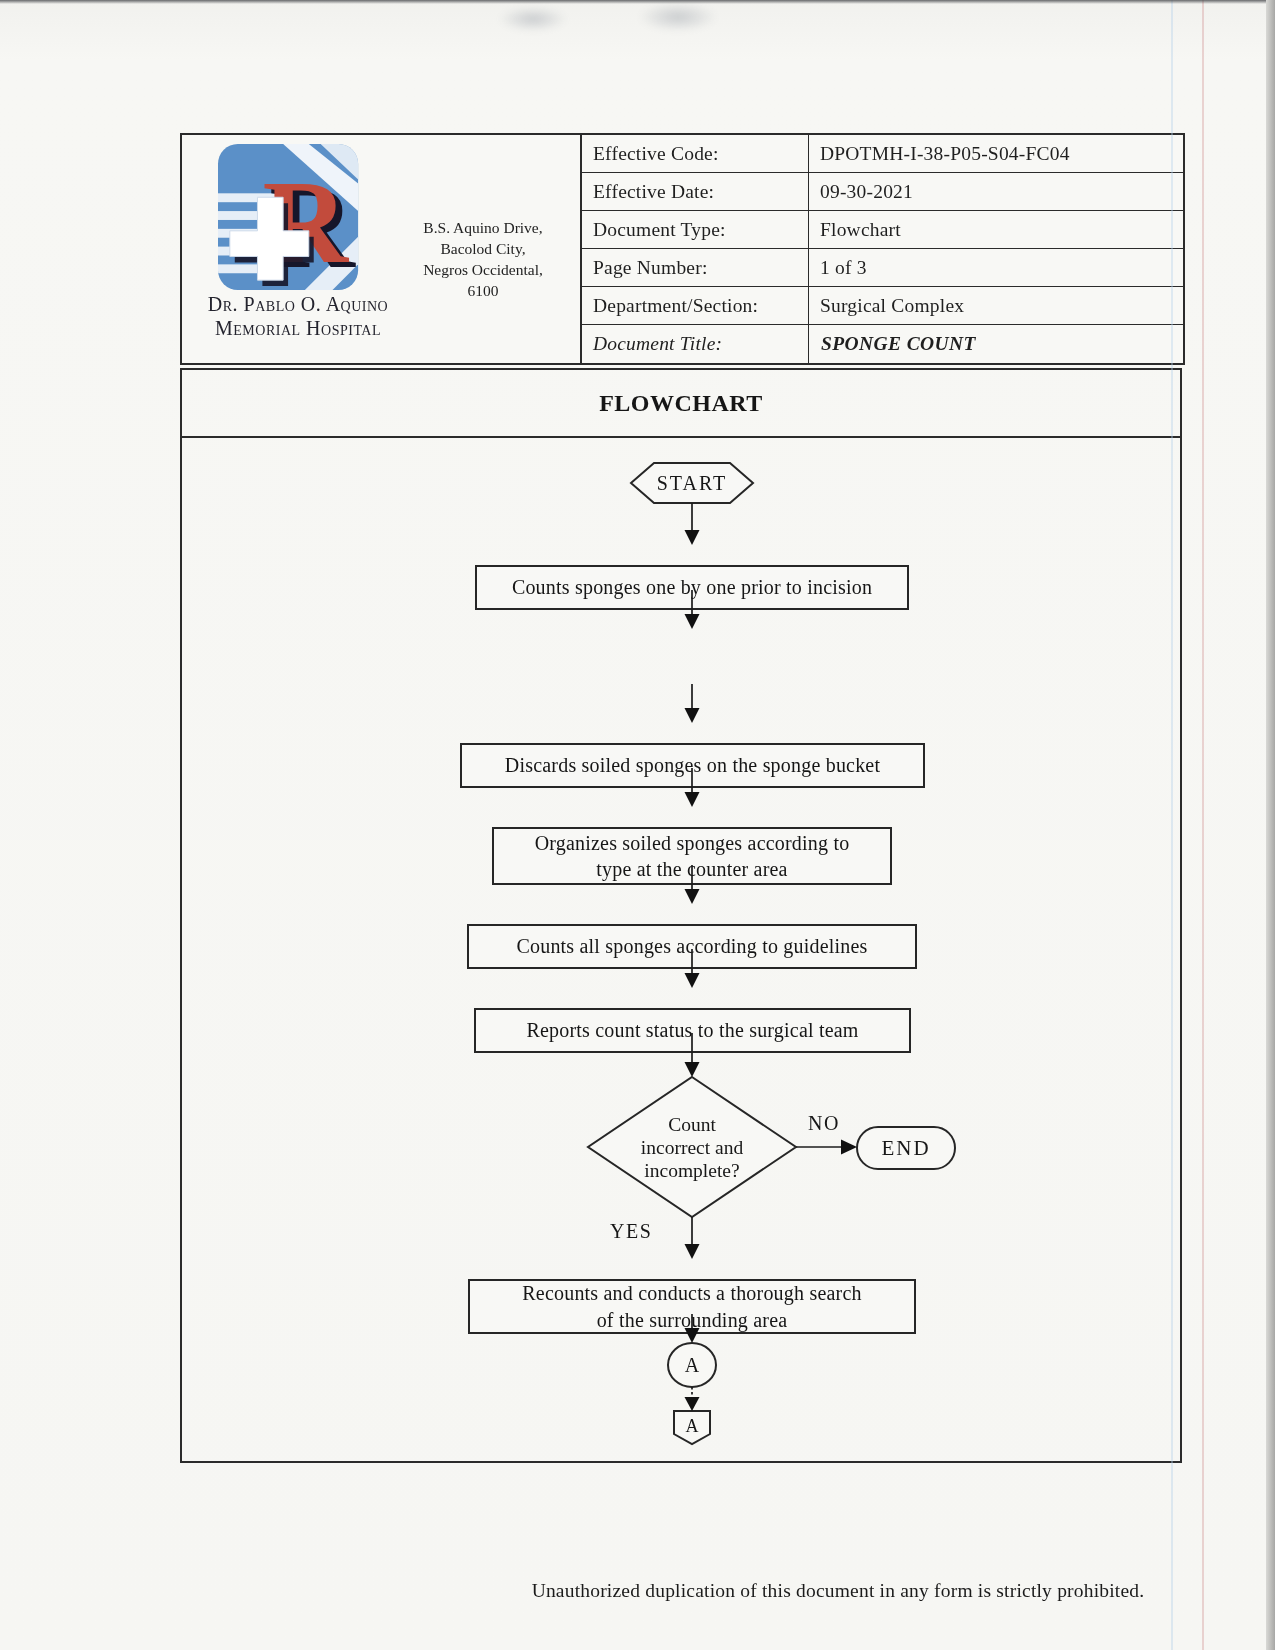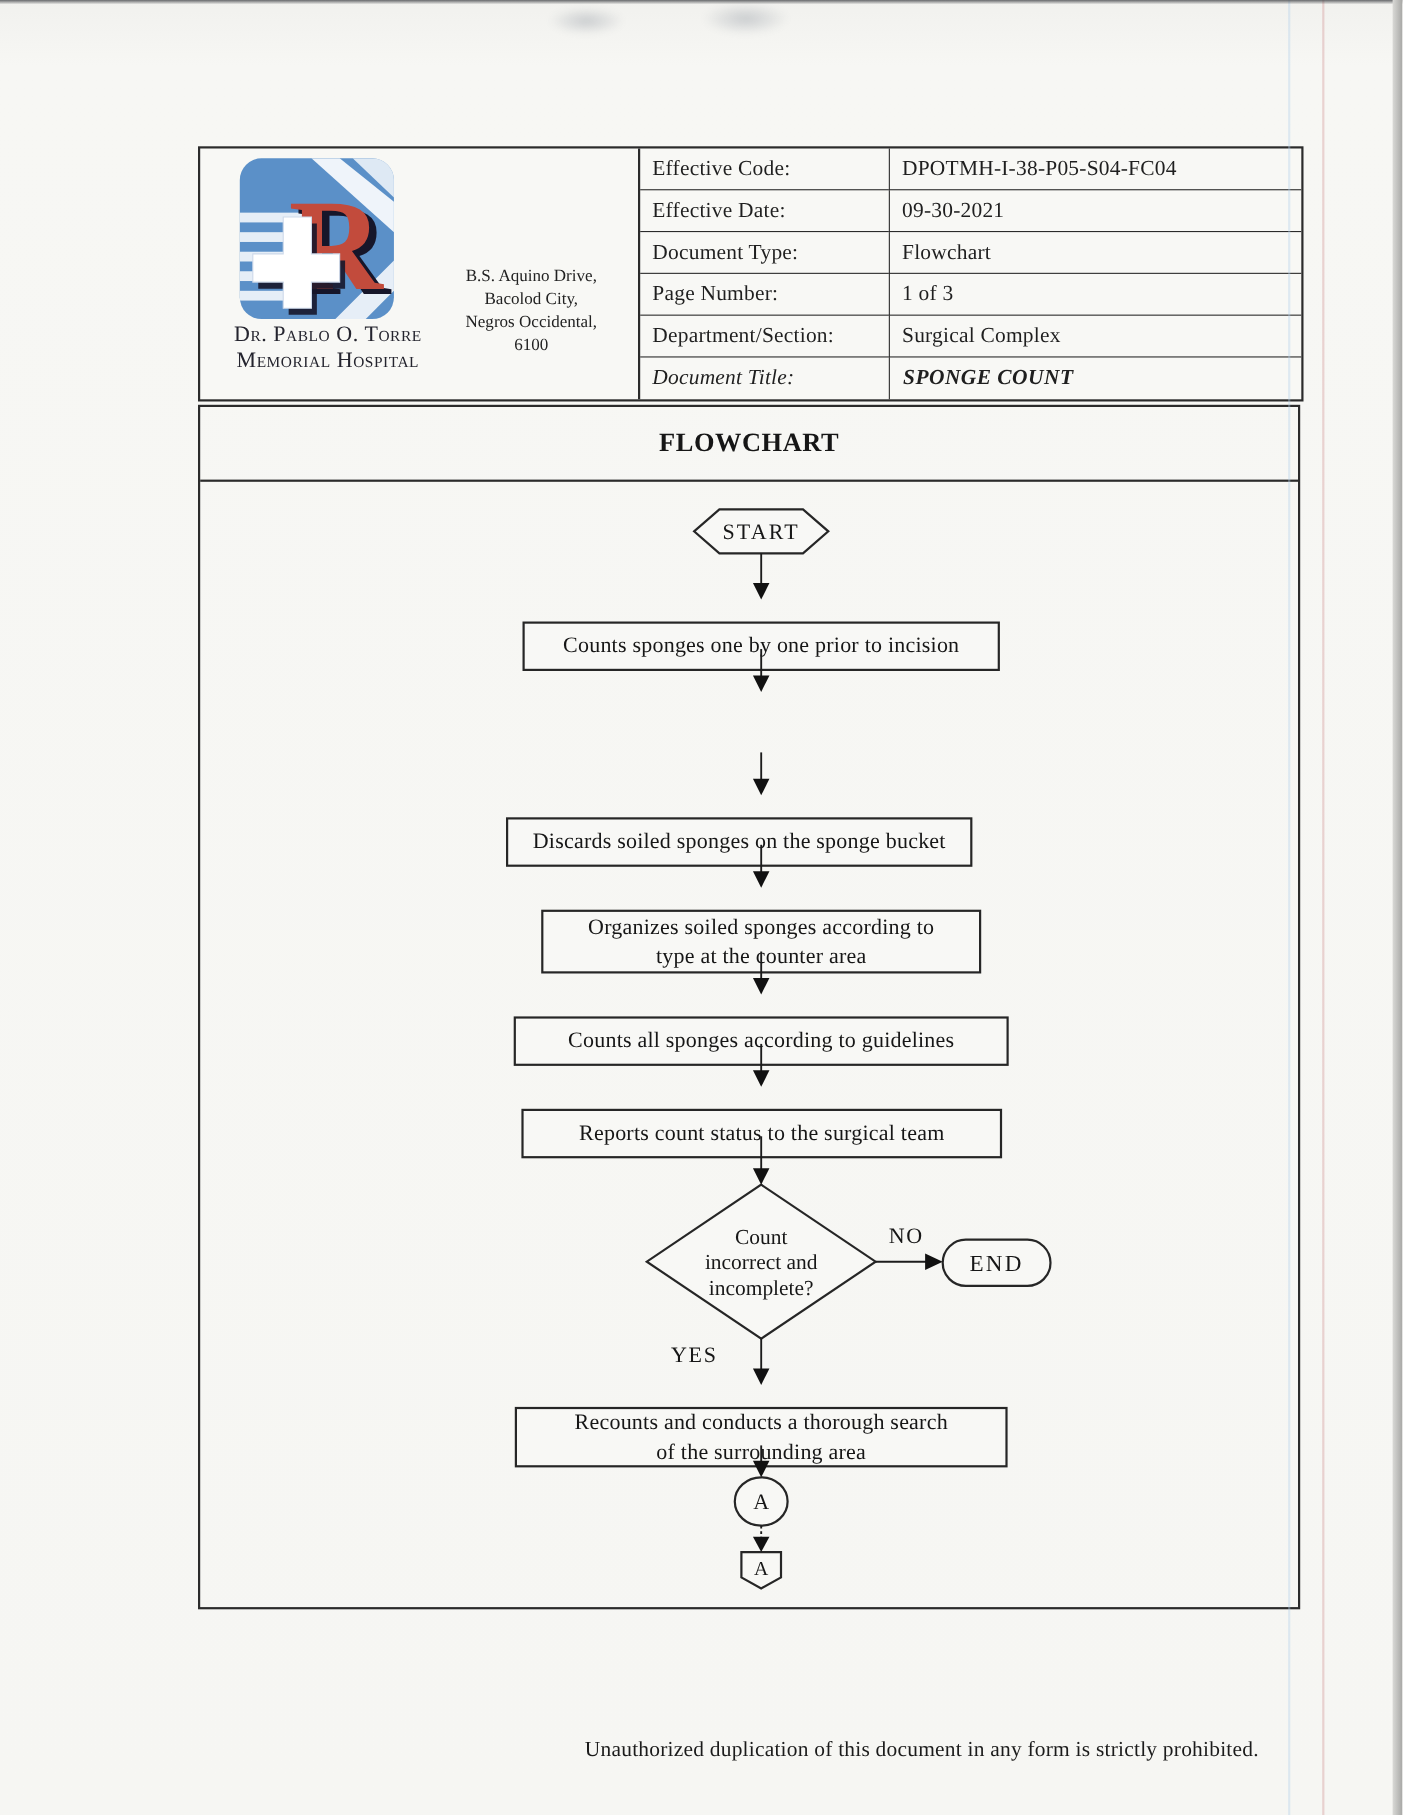--- a/index.html
+++ b/index.html
@@ -29,21 +29,21 @@
   .logo-cell{grid-column:1;grid-row:1/7;border-right:2px solid #2b2b2b;position:relative;}
   .lbl,.val{display:flex;align-items:center;box-sizing:border-box;
     border-bottom:1.6px solid #2b2b2b;font-size:19.5px;padding-left:11px;letter-spacing:.2px;}
   .val{border-left:1.6px solid #2b2b2b;}
   .lbl.last,.val.last{border-bottom:none;font-style:italic;}
   .val.bold{font-weight:bold;letter-spacing:.4px;padding-left:12px;}
   .logo-svg{position:absolute;left:32px;top:7px;}
   .hosp-name{position:absolute;left:0;top:158px;width:232px;text-align:center;
     font-variant:small-caps;font-size:20px;line-height:1.18;letter-spacing:.5px;color:#24242e;}
   .addr{position:absolute;left:222px;top:83px;width:158px;text-align:center;
-    font-size:15.5px;line-height:1.35;color:#222;margin-top:23px;}
+    font-size:15.5px;line-height:1.35;color:#222;}
 
   
   .fbox{position:absolute;left:180px;top:368px;width:1002px;height:1095px;
     box-sizing:border-box;border:2px solid #2b2b2b;}
   .ftitle{position:absolute;left:0;top:0;width:100%;height:68px;box-sizing:border-box;
     border-bottom:2px solid #2b2b2b;display:flex;align-items:center;justify-content:center;
     font-size:24px;font-weight:bold;letter-spacing:.5px;color:#161616;}
   .step{position:absolute;box-sizing:border-box;border:2px solid #262626;
     display:flex;flex-direction:column;align-items:center;justify-content:center;
     font-size:20px;line-height:1.32;text-align:center;letter-spacing:.2px;color:#161616;
@@ -86,21 +86,21 @@
         <rect x="4" y="88" width="58" height="9" fill="#ffffff" opacity="0.85"></rect>
         <rect x="4" y="106" width="58" height="9" fill="#ffffff" opacity="0.85"></rect>
         <rect x="4" y="124" width="58" height="9" fill="#ffffff" opacity="0.85"></rect>
       </g>
       <text x="56" y="127" font-size="120" font-weight="bold" fill="#16162a">R</text>
       <text x="49" y="122" font-size="120" font-weight="bold" fill="#c24b3c">R</text>
       <path d="M49,62 H75 V96 H101 V122 H75 V146 H49 V122 H21 V96 H49 Z" opacity="0.9" fill="#16162a"></path>
       <path d="M44,56 H70 V90 H96 V116 H70 V140 H44 V116 H16 V90 H44 Z" fill="#ffffff" stroke="#cdd9ea" stroke-width="1"></path>
     </svg>
     <div class="hosp-name">
-      <div>Dr. Pablo O. Torre</div>
+      <div>Dr. Pablo O. Aquino</div>
       <div>Memorial Hospital</div>
     </div>
     <div class="addr">
       <div>B.S. Aquino Drive,</div>
       <div>Bacolod City,</div>
       <div>Negros Occidental,</div>
       <div>6100</div>
     </div>
   </div>
 
@@ -117,21 +117,21 @@
   <div class="lbl last">Document Title:</div>
   <div class="val last bold">SPONGE COUNT</div>
 </div>
 
 <div class="fbox">
   <div class="ftitle">FLOWCHART</div>
 
   <div class="step" style="left:293px;top:175px;width:434px;height:45px;">
     <span>Counts sponges one by one prior to incision</span>
   </div>
-  <div class="step" style="left:278px;top:353px;width:424px;height:45px;">
+  <div class="step" style="left:278px;top:353px;width:465px;height:45px;">
     <span>Discards soiled sponges on the sponge bucket</span>
   </div>
   <div class="step" style="left:310px;top:437px;width:400px;height:58px;">
     <span>Organizes soiled sponges according to</span>
     <span>type at the counter area</span>
   </div>
   <div class="step" style="left:285px;top:534px;width:450px;height:45px;">
     <span>Counts all sponges according to guidelines</span>
   </div>
   <div class="step" style="left:292px;top:618px;width:437px;height:45px;">

